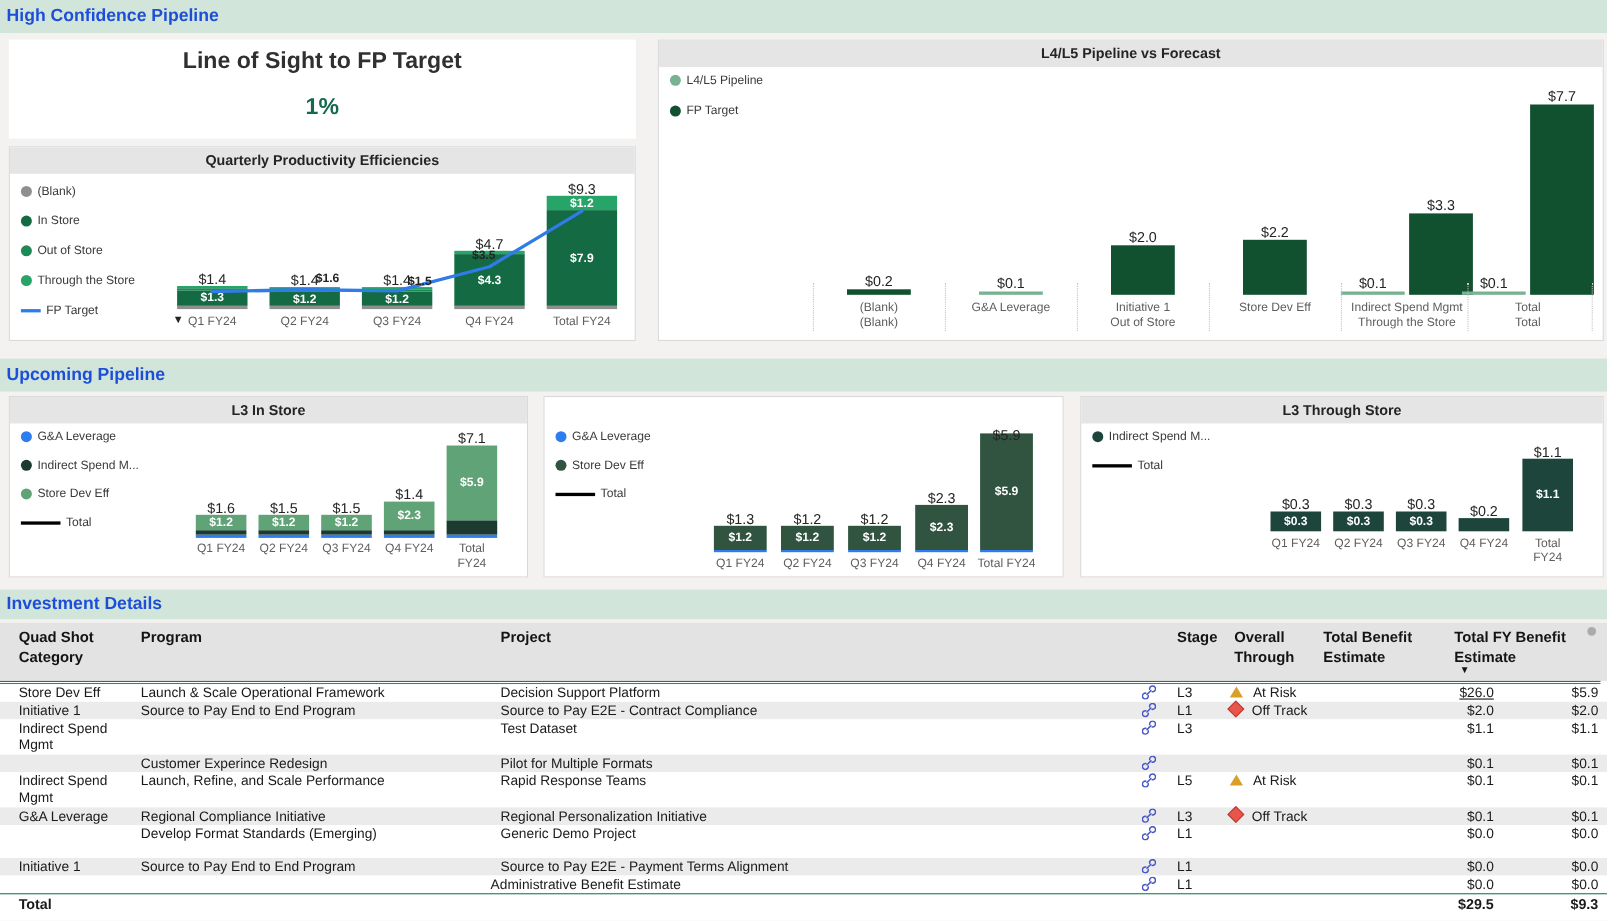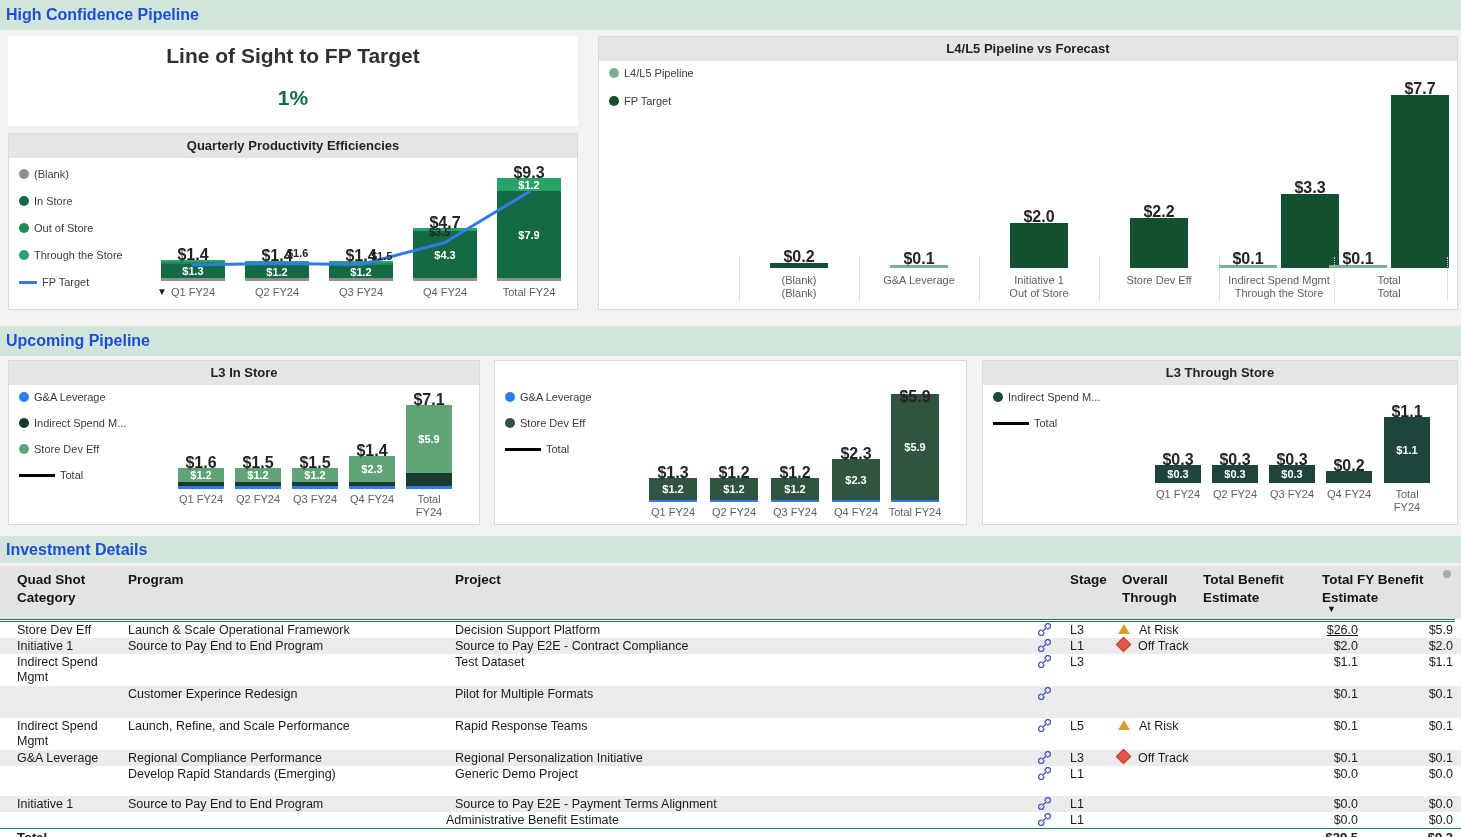--- a/index.html
+++ b/index.html
@@ -11,21 +11,21 @@
   .bordered{border:1px solid #d9d9d9;box-sizing:border-box}
   .chart-title{position:absolute;left:0;top:0;right:0;height:24px;background:#e5e5e5;text-align:center;
        font-weight:bold;font-size:13px;color:#252423;line-height:24px}
   .kpi-title{position:absolute;left:0;top:8px;width:100%;text-align:center;font-size:21px;font-weight:bold;color:#303030}
   .kpi-value{position:absolute;left:0;top:50px;width:100%;text-align:center;font-size:21px;font-weight:bold;color:#156a4e}
   .lg{position:absolute;display:flex;align-items:center;gap:5px;font-size:11px;color:#3b3a39;white-space:nowrap}
   .dot{width:10px;height:10px;border-radius:50%;display:inline-block;flex:none}
   .lnm{display:inline-block;height:3px;flex:none}
   .seg{position:absolute;display:flex;align-items:center;justify-content:center;overflow:visible}
   .vlabel{color:#fff;font-size:11px;font-weight:bold}
-  .tlabel{position:absolute;font-size:16px;font-weight:bold;color:#252423;text-align:center;width:64px}
+  .tlabel{position:absolute;font-size:13px;font-weight:normal;color:#252423;text-align:center;width:64px}
   .llabel{position:absolute;font-size:11px;font-weight:bold;color:#252423;white-space:nowrap}
   .cat{position:absolute;font-size:11px;color:#605e5c;text-align:center;line-height:13px}
   .sep{position:absolute;border-left:1px dotted #c4c4c4;width:0}
   .legend-arrow{position:absolute;font-size:10px;color:#252423;text-align:center;cursor:pointer}
   .chart-svg{position:absolute;left:0;top:0;pointer-events:none}
   
   #inv-table{position:absolute;left:0;top:566px;width:1461px;height:271px;background:#fff}
   .thead{position:absolute;left:0;top:0;width:1461px;height:53px;background:#e3e3e3}
   .hcell{position:absolute;top:5px;font-size:13.5px;font-weight:bold;color:#141414;line-height:18px}
   .grnline{position:absolute;left:0;top:53px;width:1455px;height:3px;box-sizing:border-box;
@@ -415,21 +415,21 @@
               <path d="M7.2 11.5 A3.3 3.3 0 1 1 4.5 8.8"></path>
               <path d="M8.8 4.5 A3.3 3.3 0 1 1 11.5 7.2"></path>
               <line x1="5.8" y1="10.2" x2="10.2" y2="5.8"></line>
             </g>
           </svg></div>
         <div class="tcell" style="left: 1070px; width: 44px;">L3</div>
         <div class="tcell" style="left: 1118px; width: 95px;"><span></span></div>
         <div class="tcell num" style="left: 1203px; width: 155px;">$1.1</div>
         <div class="tcell num" style="left: 1360px; width: 93px;">$1.1</div>
       </div>
-      <div class="trow" style="height: 32px; background: rgb(235, 235, 235);">
+      <div class="trow" style="height: 16px; background: rgb(235, 235, 235);">
         <div class="tcell" style="left: 17px; width: 102px;"></div>
         <div class="tcell" style="left: 128px; width: 310px;">Customer Experince Redesign</div>
         <div class="tcell" style="left: 455px; width: 560px;">Pilot for Multiple Formats</div>
         <div class="tcell" style="left: 1038px; width: 16px; top: 1px;"><svg width="13" height="13" viewBox="0 0 16 16">
             <g fill="none" stroke="#4a56c5" stroke-width="1.7" stroke-linecap="round">
               <path d="M7.2 11.5 A3.3 3.3 0 1 1 4.5 8.8"></path>
               <path d="M8.8 4.5 A3.3 3.3 0 1 1 11.5 7.2"></path>
               <line x1="5.8" y1="10.2" x2="10.2" y2="5.8"></line>
             </g>
           </svg></div>
@@ -449,37 +449,37 @@
               <line x1="5.8" y1="10.2" x2="10.2" y2="5.8"></line>
             </g>
           </svg></div>
         <div class="tcell" style="left: 1070px; width: 44px;">L5</div>
         <div class="tcell" style="left: 1118px; width: 95px;"><span class="status-tri" style="margin-right: 9px;"></span><span>At Risk</span></div>
         <div class="tcell num" style="left: 1203px; width: 155px;">$0.1</div>
         <div class="tcell num" style="left: 1360px; width: 93px;">$0.1</div>
       </div>
       <div class="trow" style="height: 16px; background: rgb(235, 235, 235);">
         <div class="tcell" style="left: 17px; width: 102px;">G&amp;A Leverage</div>
-        <div class="tcell" style="left: 128px; width: 310px;">Regional Compliance Performance</div>
+        <div class="tcell" style="left: 128px; width: 310px;">Regional Compliance Initiative</div>
         <div class="tcell" style="left: 455px; width: 560px;">Regional Personalization Initiative</div>
         <div class="tcell" style="left: 1038px; width: 16px; top: 1px;"><svg width="13" height="13" viewBox="0 0 16 16">
             <g fill="none" stroke="#4a56c5" stroke-width="1.7" stroke-linecap="round">
               <path d="M7.2 11.5 A3.3 3.3 0 1 1 4.5 8.8"></path>
               <path d="M8.8 4.5 A3.3 3.3 0 1 1 11.5 7.2"></path>
               <line x1="5.8" y1="10.2" x2="10.2" y2="5.8"></line>
             </g>
           </svg></div>
         <div class="tcell" style="left: 1070px; width: 44px;">L3</div>
         <div class="tcell" style="left: 1118px; width: 95px;"><span class="status-dia" style="margin-right: 9px;"></span><span>Off Track</span></div>
         <div class="tcell num" style="left: 1203px; width: 155px;">$0.1</div>
         <div class="tcell num" style="left: 1360px; width: 93px;">$0.1</div>
       </div>
       <div class="trow" style="height: 16px; background: rgb(255, 255, 255);">
         <div class="tcell" style="left: 17px; width: 102px;"></div>
-        <div class="tcell" style="left: 128px; width: 310px;">Develop Rapid Standards (Emerging)</div>
+        <div class="tcell" style="left: 128px; width: 310px;">Develop Format Standards (Emerging)</div>
         <div class="tcell" style="left: 455px; width: 560px;">Generic Demo Project</div>
         <div class="tcell" style="left: 1038px; width: 16px; top: 1px;"><svg width="13" height="13" viewBox="0 0 16 16">
             <g fill="none" stroke="#4a56c5" stroke-width="1.7" stroke-linecap="round">
               <path d="M7.2 11.5 A3.3 3.3 0 1 1 4.5 8.8"></path>
               <path d="M8.8 4.5 A3.3 3.3 0 1 1 11.5 7.2"></path>
               <line x1="5.8" y1="10.2" x2="10.2" y2="5.8"></line>
             </g>
           </svg></div>
         <div class="tcell" style="left: 1070px; width: 44px;">L1</div>
         <div class="tcell" style="left: 1118px; width: 95px;"><span></span></div>

